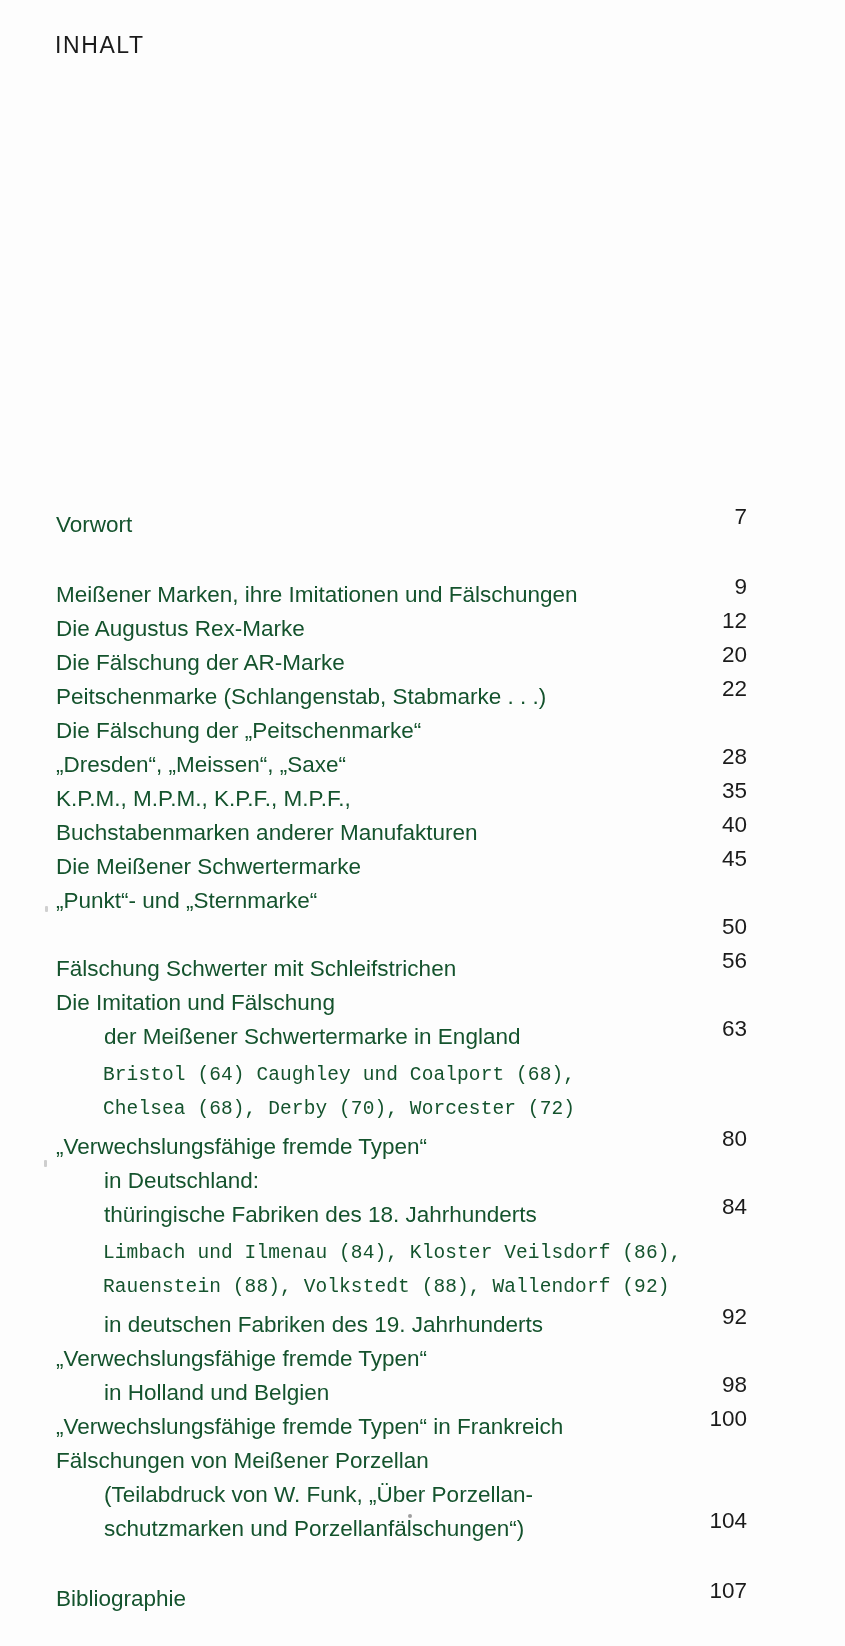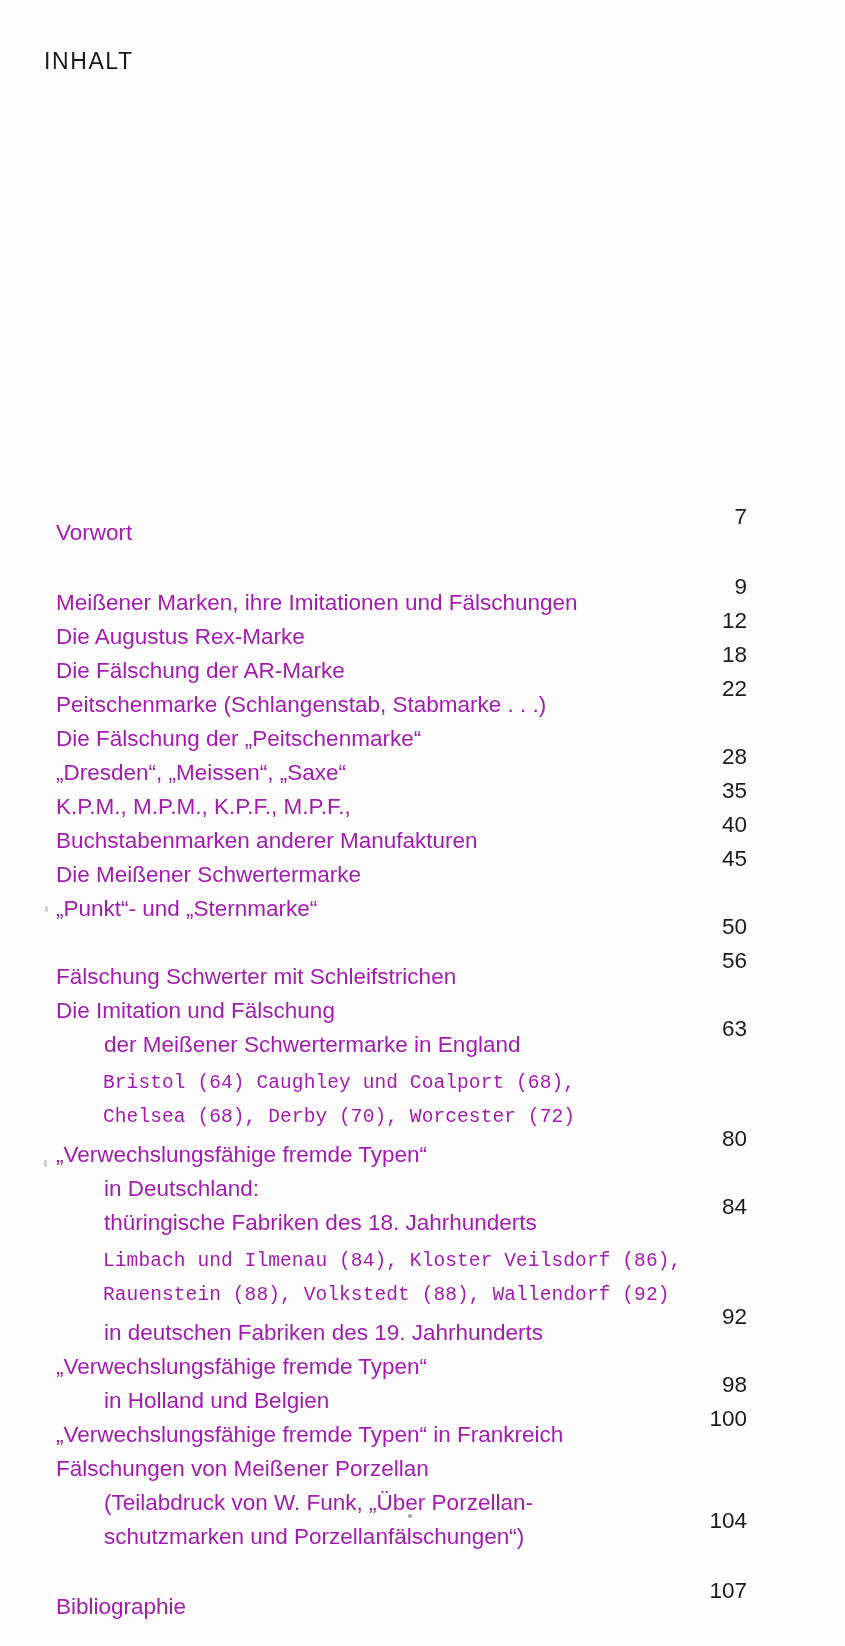--- a/index.html
+++ b/index.html
@@ -20,28 +20,27 @@
 
   .page {
     position: absolute;
     inset: 0;
     background: #fdfdfd;
   }
 
   
   .inhalt-heading {
     position: absolute;
-    left: 44px;
+    left: 55px;
     top: 32px;
     font-size: 23px;
     letter-spacing: 1.6px;
     font-weight: 400;
     color: #1b1b1b;
     white-space: nowrap;
-    margin-top: 16px;
   }
 
   
   .toc {
     position: absolute;
     left: 0;
     top: 500px;
     width: 845px;
   }
 
@@ -49,24 +48,24 @@
     position: relative;
     display: block;
     height: 34px;
     line-height: 34px;
     white-space: nowrap;
   }
 
   .toc-label {
     position: absolute;
     left: 56px;
-    top: 16px;
+    top: 8px;
     font-size: 22.5px;
     line-height: 34px;
-    color: #a21caf;
+    color: #14532d;
     white-space: nowrap;
   }
 
   .toc-page {
     position: absolute;
     left: 0;
     top: 0;
     width: 747px;
     text-align: right;
     font-size: 22.5px;
@@ -136,21 +135,21 @@
       <div class="toc-row">
         <span class="toc-label">Meißener Marken, ihre Imitationen und Fälschungen</span>
         <span class="toc-page">9</span>
       </div>
       <div class="toc-row">
         <span class="toc-label">Die Augustus Rex-Marke</span>
         <span class="toc-page">12</span>
       </div>
       <div class="toc-row">
         <span class="toc-label">Die Fälschung der AR-Marke</span>
-        <span class="toc-page">18</span>
+        <span class="toc-page">20</span>
       </div>
       <div class="toc-row">
         <span class="toc-label">Peitschenmarke (Schlangenstab, Stabmarke . . .)</span>
         <span class="toc-page">22</span>
       </div>
       <div class="toc-row">
         <span class="toc-label">Die Fälschung der „Peitschenmarke“</span>
       </div>
       <div class="toc-row">
         <span class="toc-label">„Dresden“, „Meissen“, „Saxe“</span>

